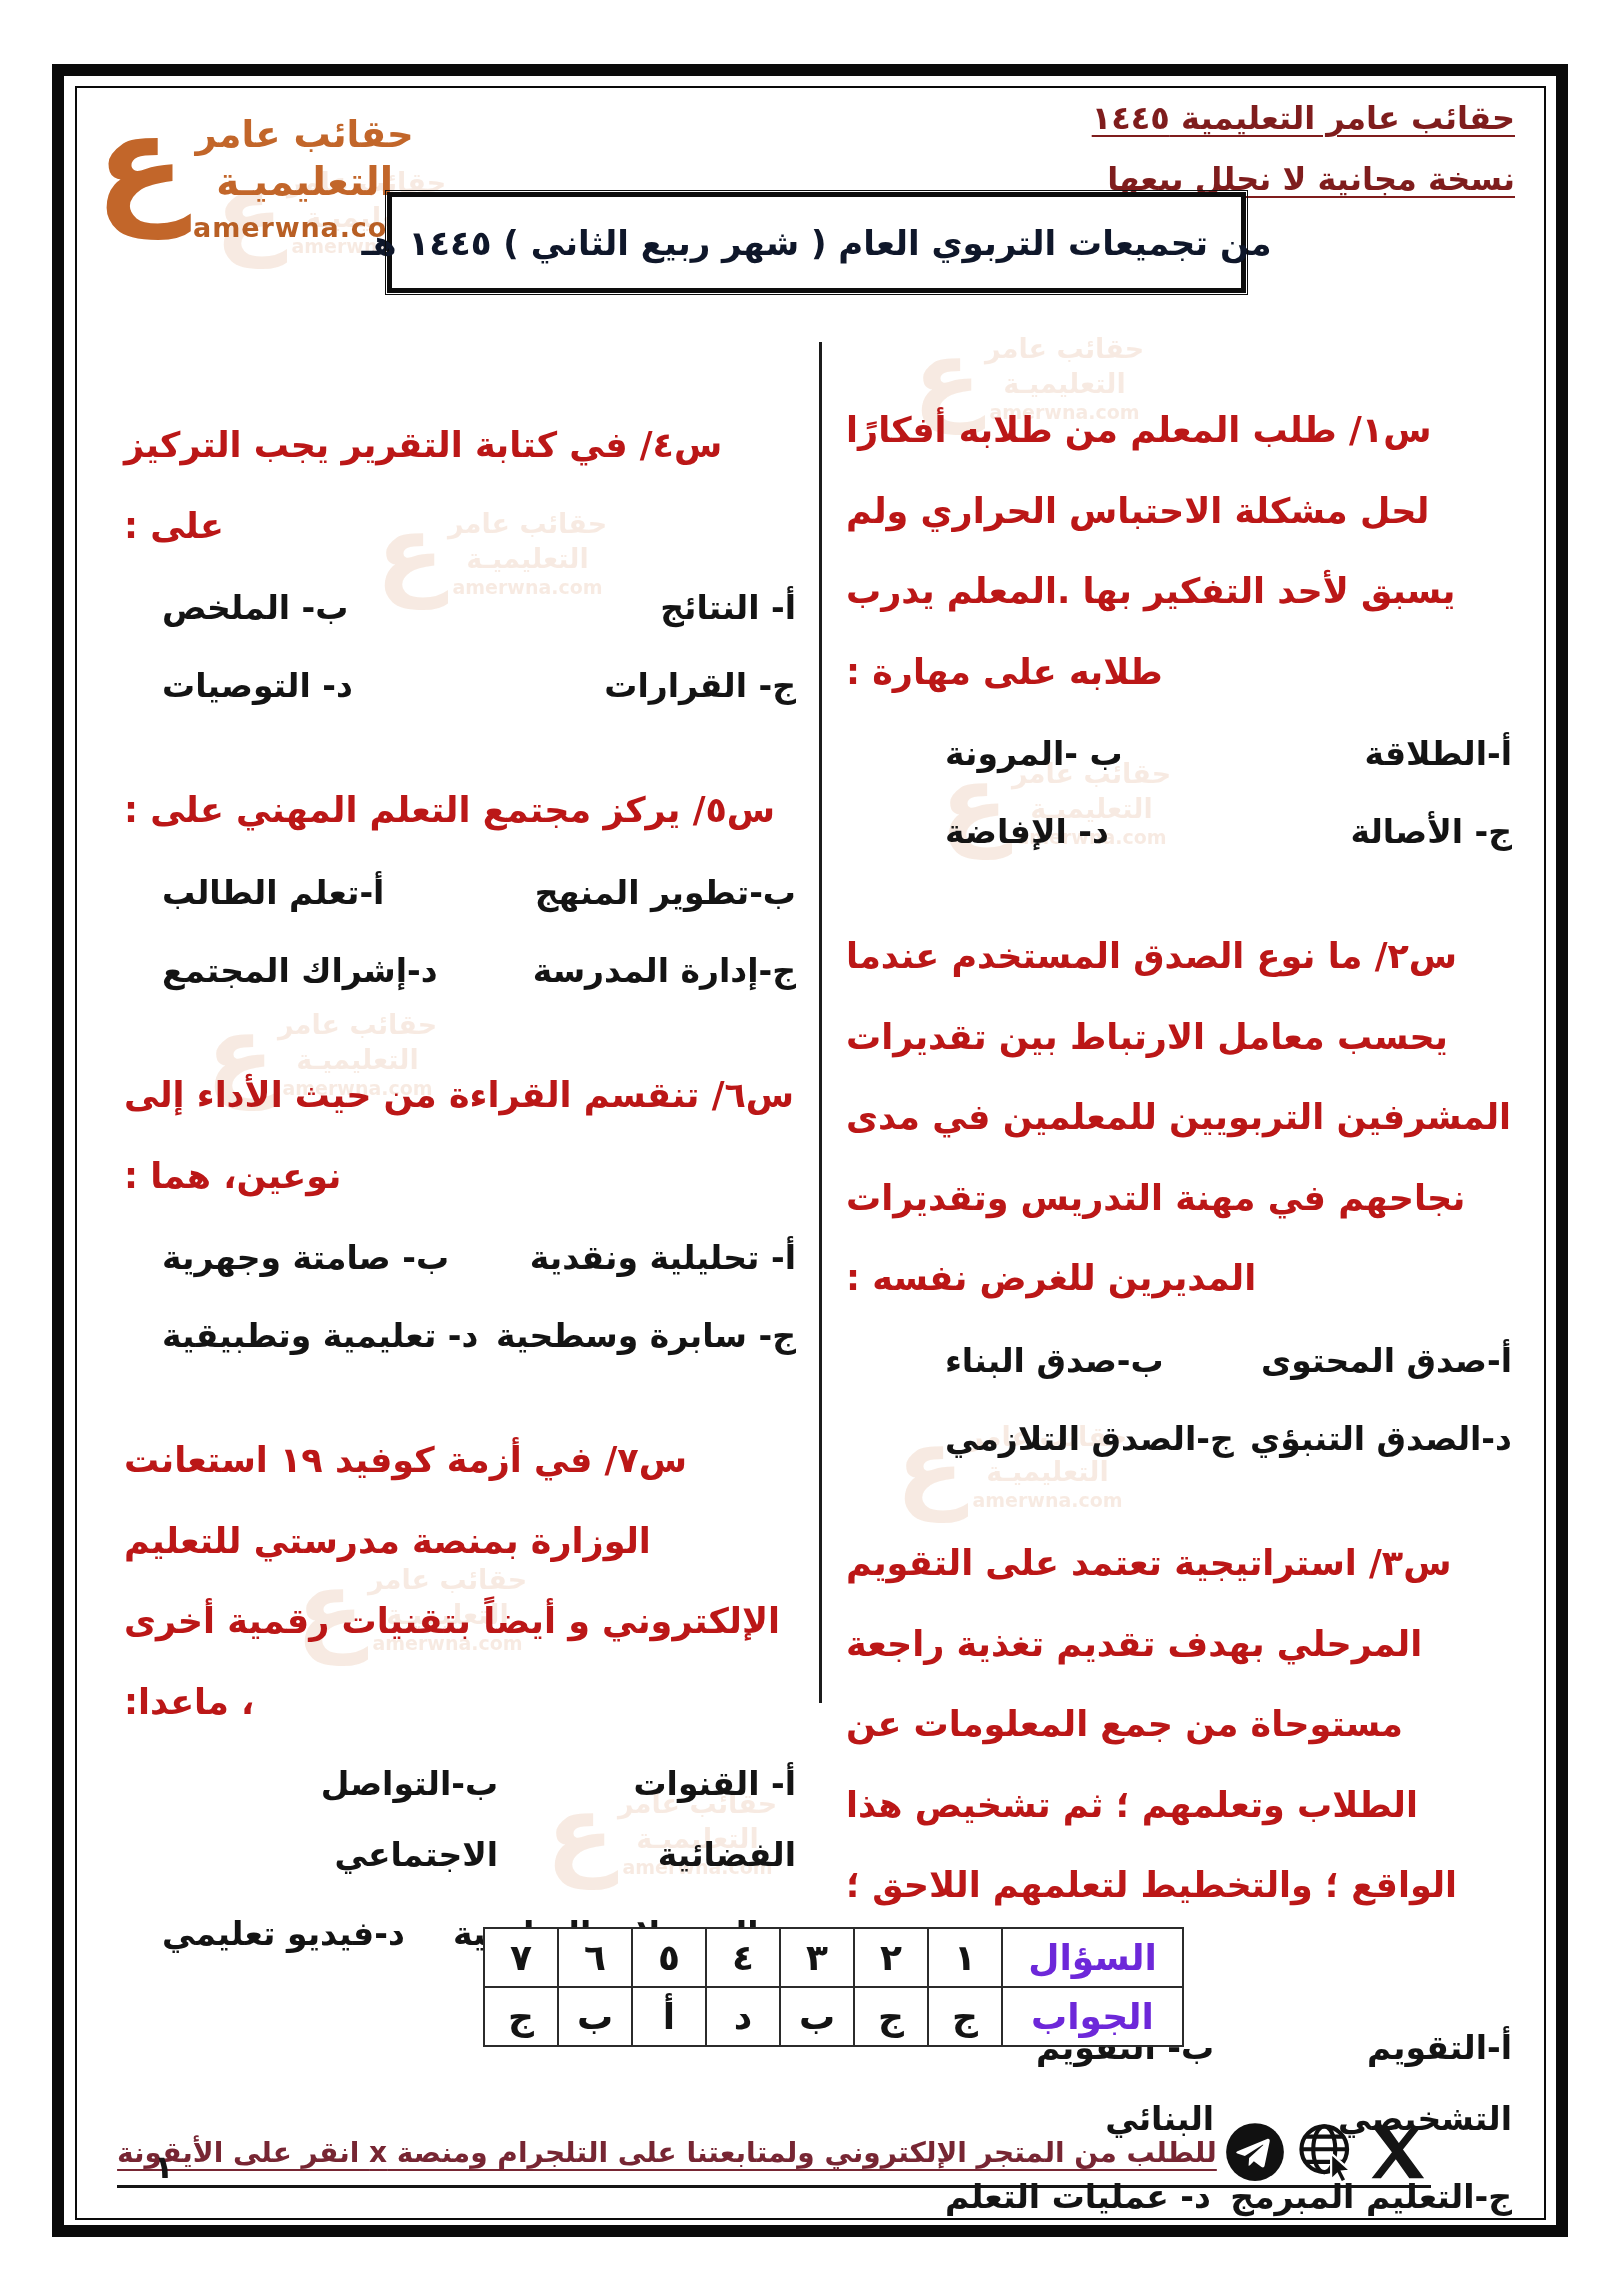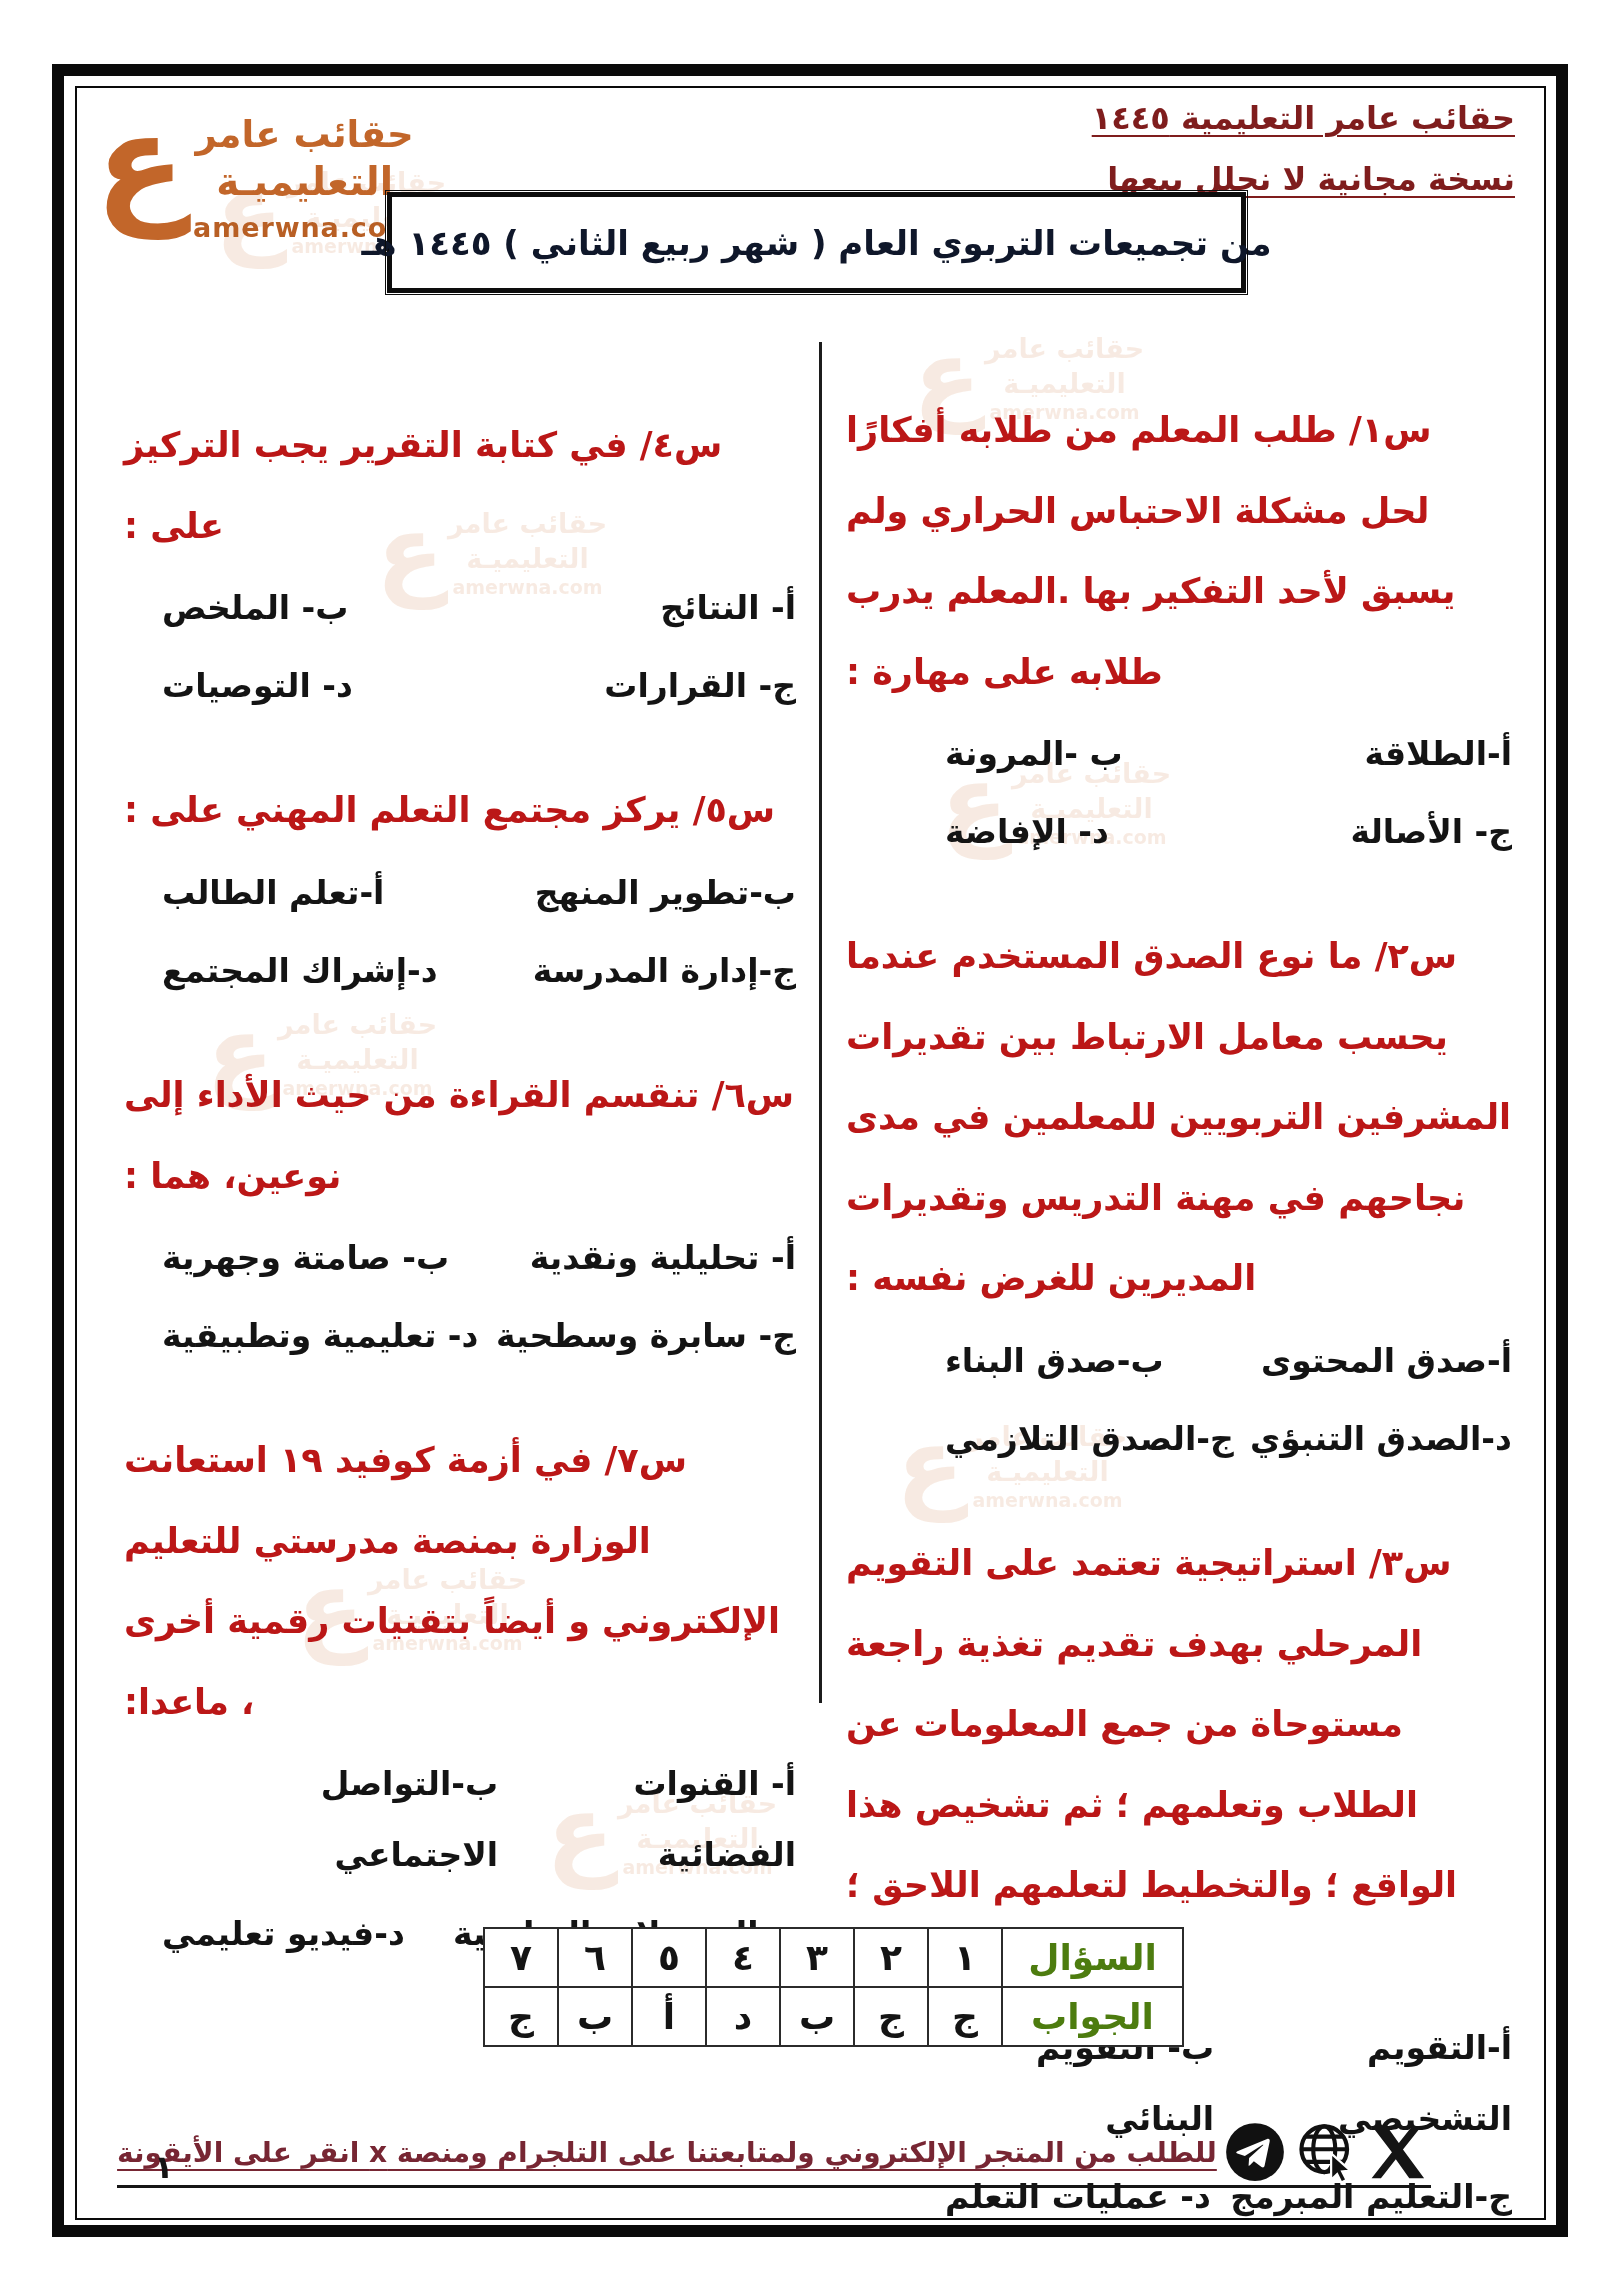--- a/index.html
+++ b/index.html
@@ -48,21 +48,21 @@
   .q-text .u{text-underline-offset:9px;text-decoration-thickness:2.7px;}
   .opts{display:flex;justify-content:space-between;margin-top:7.2px;
         font-size:33px;font-weight:bold;color:#141414;line-height:2.15;}
   .col-right .opts{padding-left:99px;}
   .col-left .opts{padding-left:38px;}
 
   
   .ans-table{position:absolute;top:1927px;right:437px;border-collapse:collapse;background:#fff;}
   .ans-table td{border:2.7px solid #2b2b2b;width:72px;height:57px;text-align:center;
                 font-size:36px;font-weight:bold;color:#141414;padding:0;}
-  .ans-table td.lbl{width:179px;color:#4d7c0f;}
+  .ans-table td.lbl{width:179px;color:#6d28d9;}
 
   
   .footer{position:absolute;top:2119px;right:190px;display:flex;align-items:center;gap:5.4px;
           direction:ltr;border-bottom:3.6px solid #161616;}
   .footer-text{font-size:28px;font-weight:bold;color:var(--maroon);direction:rtl;
                text-decoration:underline;text-underline-offset:7.2px;text-decoration-thickness:1.8px;}
   .ficon{display:inline-block;width:66px;height:66px;}
   .ficon svg{width:100%;height:100%;}
 
   .page-num{position:absolute;left:154px;top:2148px;font-size:32px;font-weight:bold;color:#141414;}

